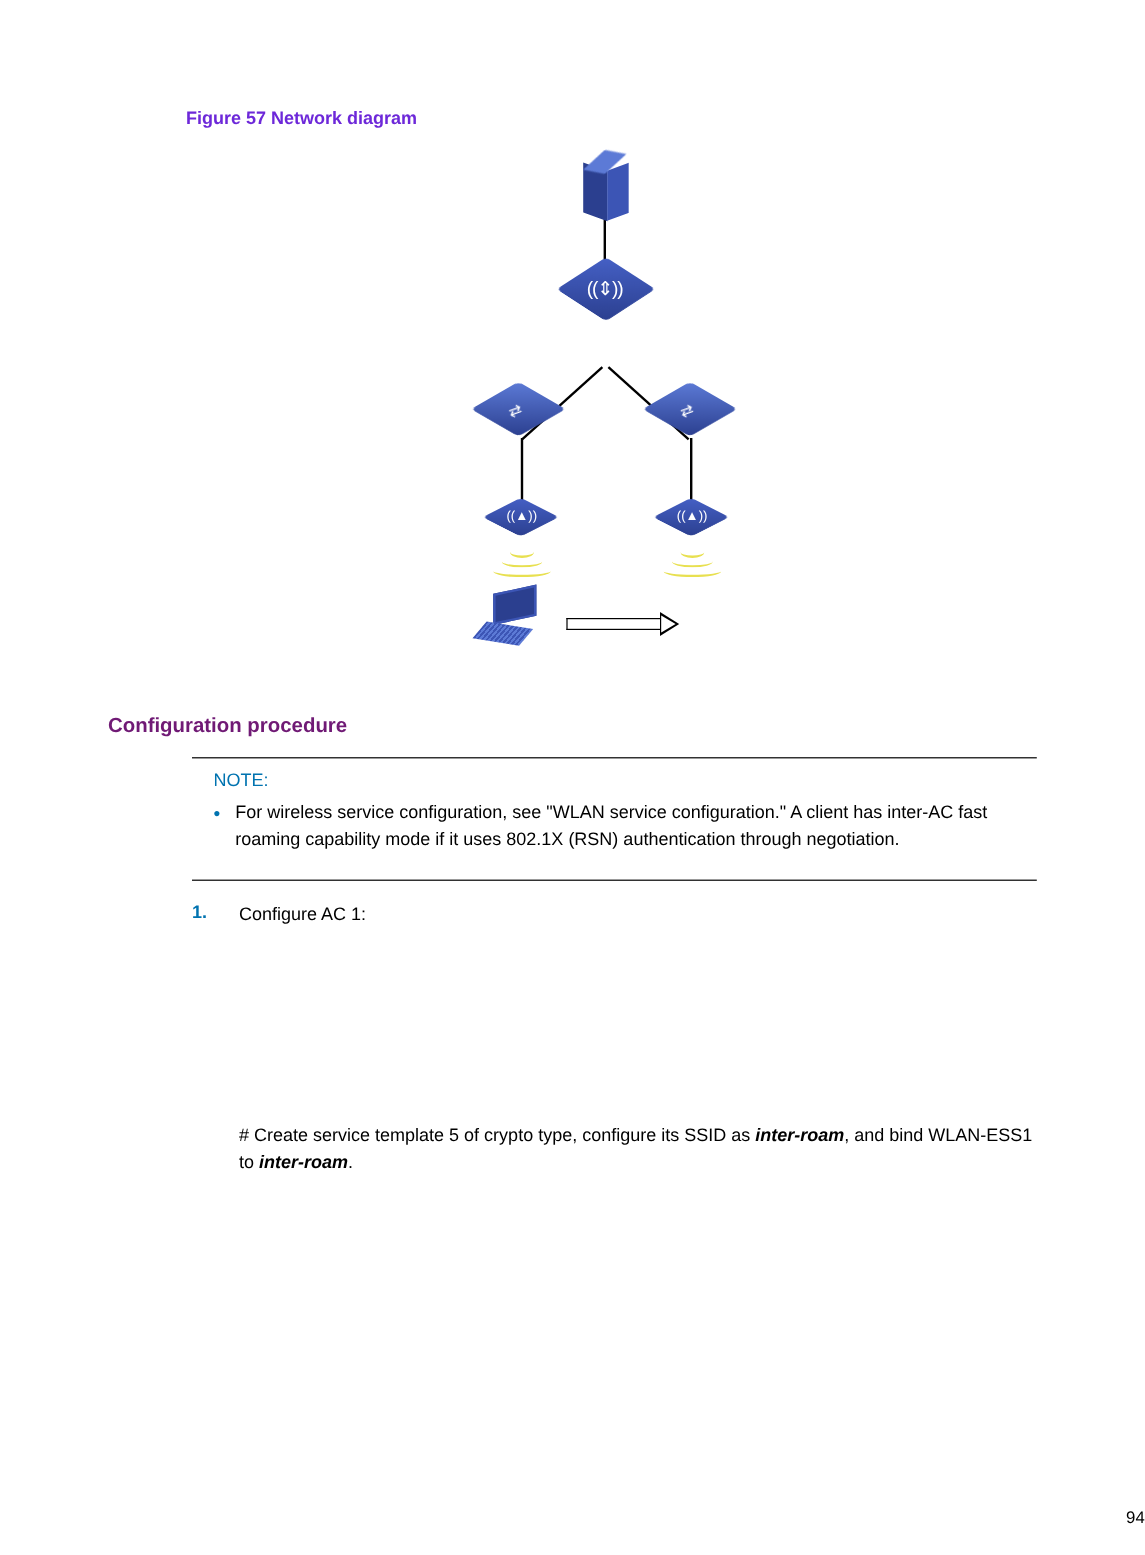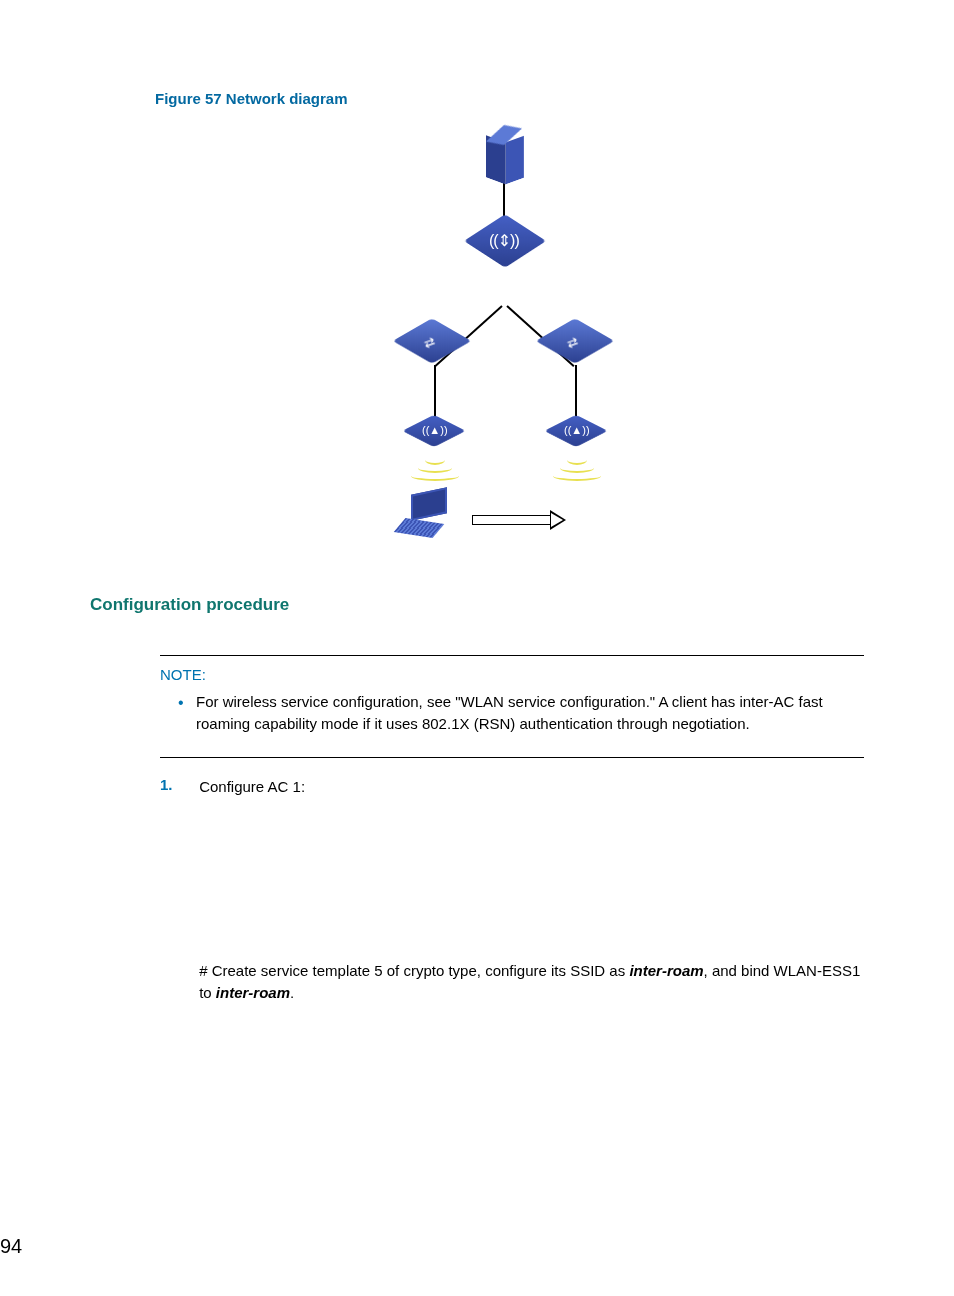--- a/index.html
+++ b/index.html
@@ -7,21 +7,21 @@
     width: 954px;
     height: 1296px;
     background: #fff;
     font-family: Arial, Helvetica, sans-serif;
     color: #000;
     position: relative;
     padding: 90px 90px 60px 90px;
     font-size: 15px;
   }
   .figure-title {
-    color: #0369a1;
+    color: #6d28d9;
     font-weight: bold;
     font-size: 15px;
     margin-left: 65px;
     margin-bottom: 18px;
   }
   .diagram-wrap {
     width: 100%;
     display: flex;
     justify-content: center;
     margin-bottom: 55px;
@@ -175,36 +175,37 @@
   .arrow .head::after {
     content: ""; position: absolute;
     border-top: 7px solid transparent;
     border-bottom: 7px solid transparent;
     border-left: 12px solid #fff;
     left: -15px; top: -7px;
   }
 
   
   h2.section {
-    color: #0f766e;
+    color: #701a75;
     font-weight: bold;
     font-size: 17px;
-    margin-bottom: 40px;
+    margin-bottom: 16px;
   }
   .note-box {
     border-top: 1px solid #000;
     border-bottom: 1px solid #000;
     margin-left: 70px;
     padding: 10px 0 14px 0;
     margin-bottom: 18px;
   }
   .note-label {
     color: #0073b0;
     font-size: 15px;
     margin-bottom: 8px;
+    margin-left: 18px;
   }
   .note-box ul {
     list-style: none;
     padding-left: 18px;
   }
   .note-box li {
     position: relative;
     padding-left: 18px;
     margin-bottom: 8px;
     line-height: 1.45;
@@ -232,25 +233,25 @@
     vertical-align: top;
   }
   .step-body p {
     line-height: 1.45;
     margin-bottom: 8px;
   }
   .gap { height: 85px; }
   .gap2 { height: 70px; }
   .page-num {
     position: absolute;
-    bottom: 38px;
+    bottom: 24px;
     width: 100%;
     left: 0;
-    text-align: left;
-    font-size: 20px;
+    text-align: right;
+    font-size: 14px;
   }
   strong { font-weight: bold; font-style: italic; }
 </style>
 </head>
 <body>
 
 <div class="figure-title">Figure 57 Network diagram</div>
 
 <div class="diagram-wrap">
   <div class="diagram">

